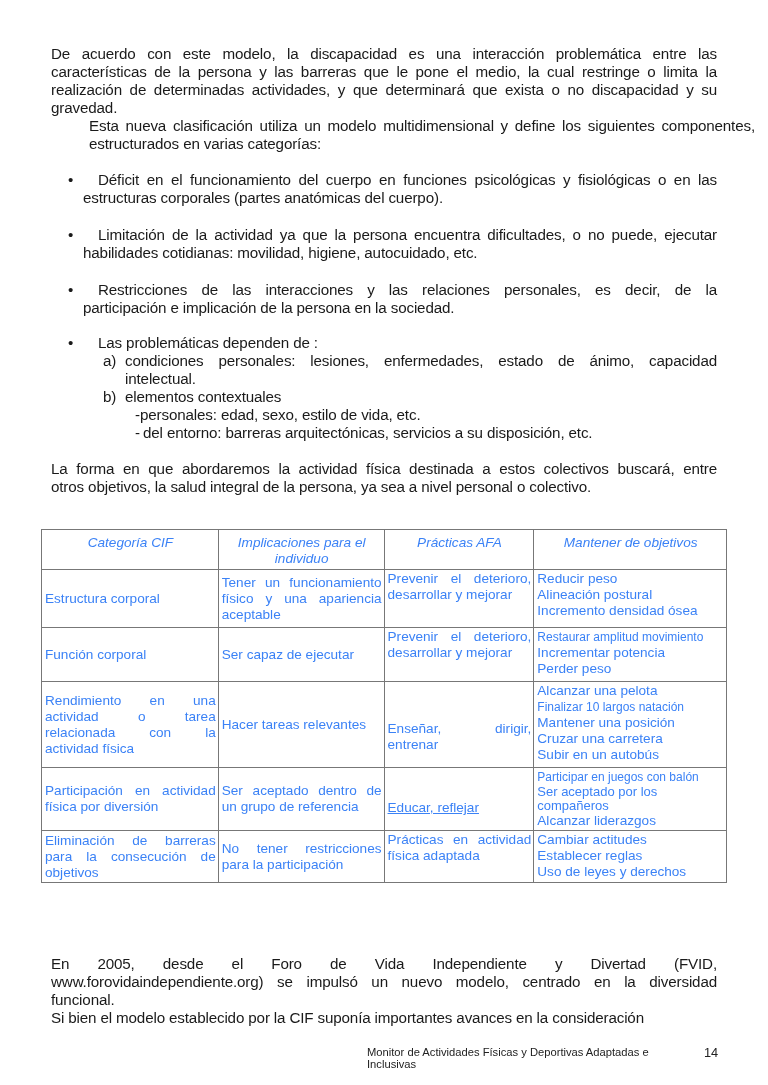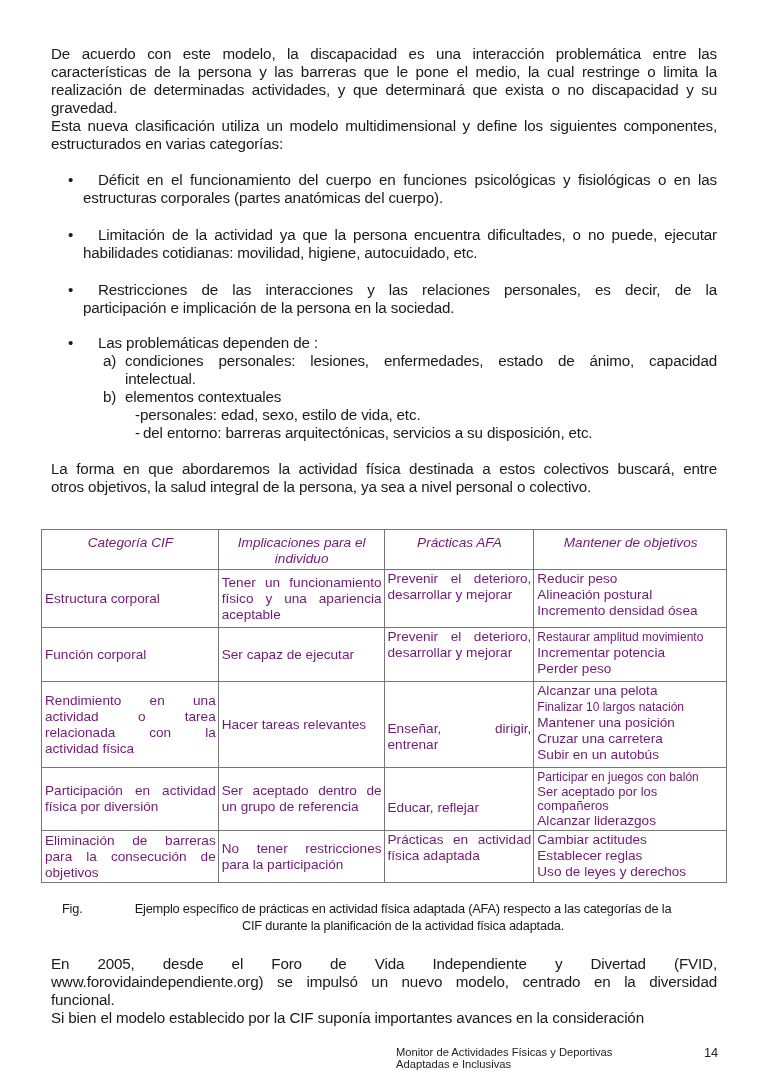--- a/index.html
+++ b/index.html
@@ -8,46 +8,46 @@
     .page { position: absolute; left: 0; top: 0; width: 663px; height: 1085px; }
     .para { position: absolute; left: 51px; width: 666px; font-size: 15.2px; line-height: 18px; text-align: justify; letter-spacing: -0.15px; }
     .justify-line { display: block; text-align: justify; text-align-last: justify; }
     .plain-line { display: block; }
     .bullet { position: absolute; left: 68px; width: 649px; font-size: 15.2px; line-height: 18px; letter-spacing: -0.15px; }
     .bullet .dot { position: absolute; left: 0; top: 0; width: 12px; }
     .bullet .btext { display: block; padding-left: 15px; text-align: justify; }
     .bullet .btext .first { display: block; text-indent: 15px; text-align: justify; text-align-last: justify; }
     .bullet .btext .rest { display: block; text-align: left; }
     .sub { position: absolute; font-size: 15.2px; line-height: 18px; letter-spacing: -0.15px; }
-    table.cif { position: absolute; left: 41px; top: 529px; width: 686px; border-collapse: collapse; font-size: 13.6px; line-height: 16px; color: #701a75; }
+    table.cif { position: absolute; left: 41px; top: 529px; width: 686px; border-collapse: collapse; font-size: 13.6px; line-height: 16px; color: #3b82f6; }
     table.cif td, table.cif th { border: 1px solid #777; vertical-align: middle; padding: 1px 2px 1px 3px; }
     table.cif th { font-weight: normal; font-style: italic; text-align: center; vertical-align: top; padding-top: 5px; height: 40px; }
     .jl { display: block; text-align: justify; text-align-last: justify; }
     .ll { display: block; text-align: left; }
     .small { font-size: 12px; line-height: 16px; }
     .xsmall { font-size: 13px; line-height: 14px; }
     .caption { position: absolute; top: 900px; left: 62px; width: 640px; font-size: 12.8px; line-height: 17px; letter-spacing: -0.2px; }
     .caption .fig { position: absolute; left: 0; top: 0; }
     .caption .ctext { display: block; padding-left: 42px; text-align: center; }
-    .footer { position: absolute; top: 1046px; left: 396px; font-size: 11.2px; color: #222; }
+    .footer { position: absolute; top: 1046px; left: 367px; font-size: 11.2px; color: #222; }
     .pagenum { position: absolute; top: 1045px; left: 704px; font-size: 12.8px; color: #222; }
   </style>
 </head>
 <body>
 
 <div class="page">
 
   <div class="para" style="top:45px;">
     <span class="justify-line">De acuerdo con este modelo, la discapacidad es una interacción problemática entre las</span>
     <span class="justify-line">características de la persona y las barreras que le pone el medio, la cual restringe o limita la</span>
     <span class="justify-line">realización de determinadas actividades, y que determinará que exista o no discapacidad y su</span>
     <span class="plain-line">gravedad.</span>
   </div>
 
-  <div class="para" style="top:117px;">
+  <div class="para" style="top:117px;margin-left:38px;">
     <span class="justify-line">Esta nueva clasificación utiliza un modelo multidimensional y define los siguientes componentes,</span>
     <span class="plain-line">estructurados en varias categorías:</span>
   </div>
 
   <div class="bullet" style="top:171px;">
     <span class="dot">•</span>
     <span class="btext">
       <span class="first">Déficit en el funcionamiento del cuerpo en funciones psicológicas y fisiológicas o en las</span>
       <span class="rest">estructuras corporales (partes anatómicas del cuerpo).</span>
     </span>
@@ -177,21 +177,21 @@
         </tr>
         <tr style="height: 52px;">
           <td>
             <span class="jl">Participación en actividad</span>
             <span class="ll">física por diversión</span>
           </td>
           <td>
             <span class="jl">Ser aceptado dentro de</span>
             <span class="ll">un grupo de referencia</span>
           </td>
-          <td style="vertical-align: bottom; padding-bottom: 14px;">
+          <td style="vertical-align: bottom; padding-bottom: 14px; text-decoration: underline;">
             <span class="ll">Educar, reflejar</span>
           </td>
           <td style="vertical-align: top;">
             <span class="ll small">Participar en juegos con balón</span>
             <span class="ll xsmall">Ser aceptado por los compañeros</span>
             <span class="ll">Alcanzar liderazgos</span>
           </td>
         </tr>
         <tr style="height: 52px;">
           <td>
@@ -209,25 +209,20 @@
           </td>
           <td style="vertical-align: top;">
             <span class="ll">Cambiar actitudes</span>
             <span class="ll">Establecer reglas</span>
             <span class="ll">Uso de leyes y derechos</span>
           </td>
         </tr>
       </tbody>
   </table>
 
-  <div class="caption">
-    <span class="fig">Fig.</span>
-    <span class="ctext">Ejemplo específico de prácticas en actividad física adaptada (AFA) respecto a las categorías de la</span>
-    <span class="ctext">CIF durante la planificación de la actividad física adaptada.</span>
-  </div>
 
   <div class="para" style="top:955px;">
     <span class="justify-line">En 2005, desde el Foro de Vida Independiente y Divertad (FVID,</span>
     <span class="justify-line">www.forovidaindependiente.org) se impulsó un nuevo modelo, centrado en la diversidad</span>
     <span class="plain-line">funcional.</span>
   </div>
 
   <div class="para" style="top:1009px;">Si bien el modelo establecido por la CIF suponía importantes avances en la consideración</div>
 
   <div class="footer">Monitor de Actividades Físicas y Deportivas Adaptadas e Inclusivas</div>

